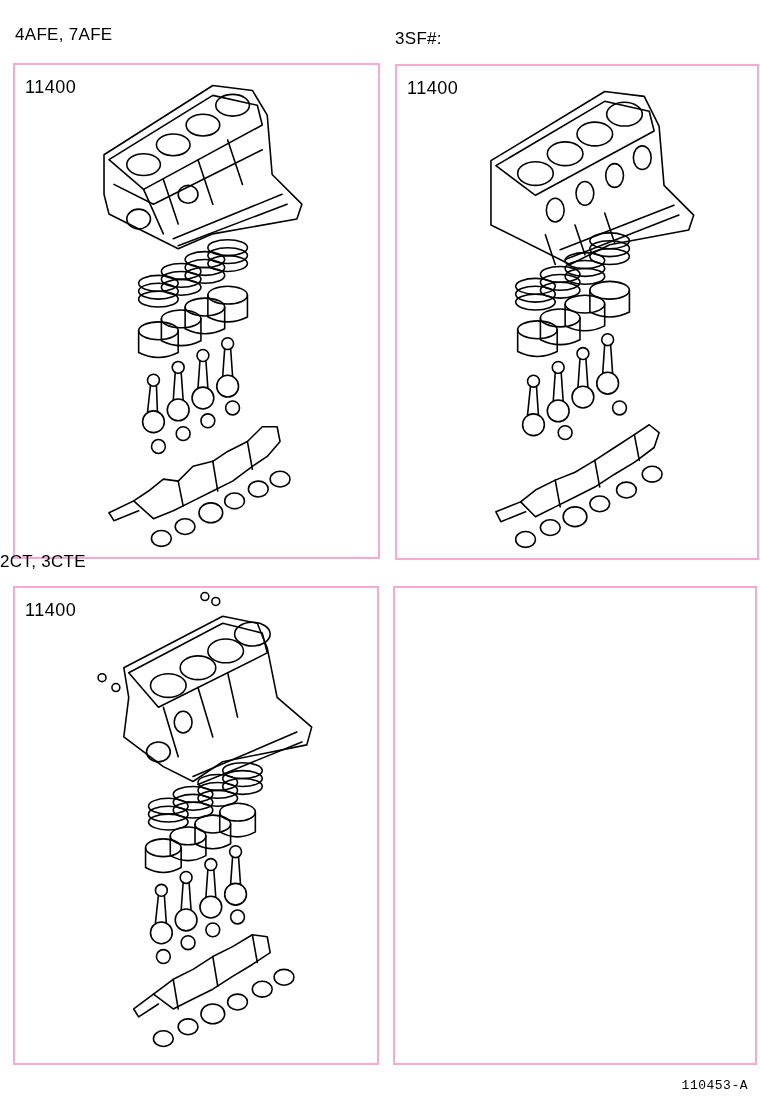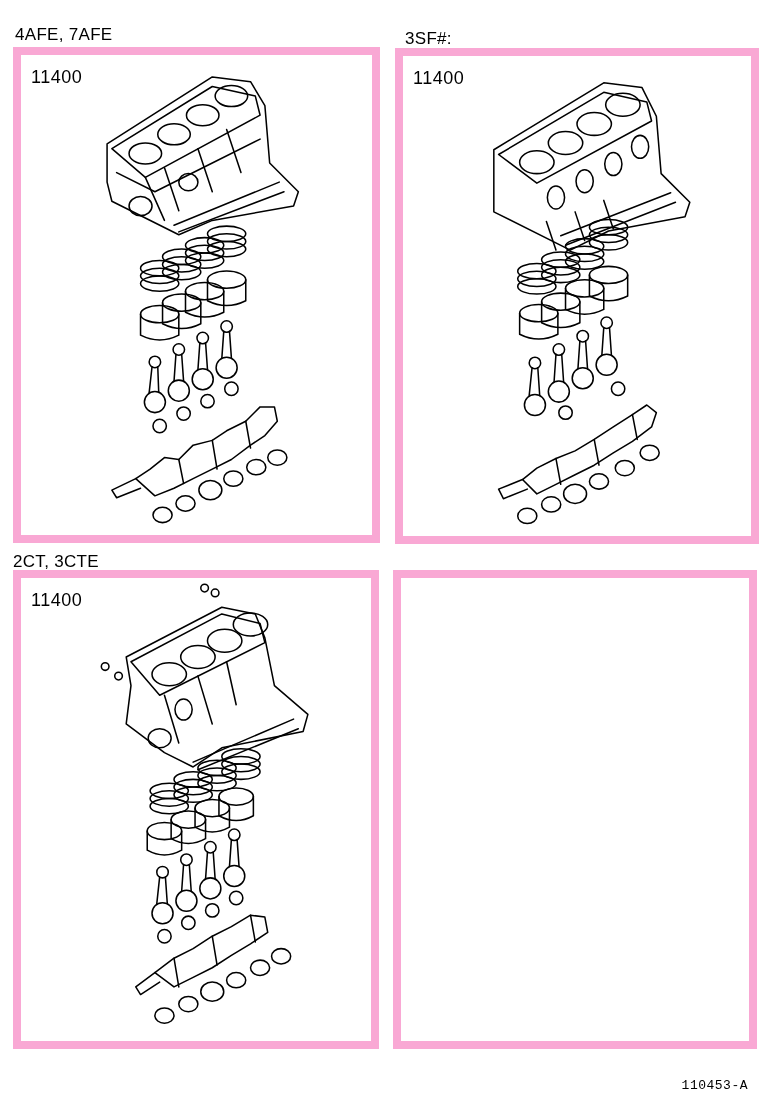--- a/index.html
+++ b/index.html
@@ -1,19 +1,19 @@
 <!DOCTYPE html>
 <html><head>
 <meta charset="utf-8">
 <style>
   html, body { margin: 0; padding: 0; background: #ffffff; }
   body { width: 760px; height: 1112px; position: relative; overflow: hidden;
          font-family: "Liberation Sans", "DejaVu Sans", sans-serif; color: #000; }
   .caption { position: absolute; font-size: 17px; letter-spacing: 0.3px; line-height: 1; }
-  .panel { position: absolute; border: 8px solid #f9a8d4; box-sizing: border-box; background: #fff; }
+  .panel { position: absolute; border: 2px solid #f9a8d4; box-sizing: border-box; background: #fff; margin-top: 16px; }
   .partno { position: absolute; left: 10px; top: 12px; font-size: 18px; letter-spacing: 0.5px; }
   .art { position: absolute; left: 0; top: 0; width: 100%; height: 100%; }
   .art svg { width: 100%; height: 100%; display: block; }
   .art svg * { fill: none; stroke: #000; stroke-width: 1.6; stroke-linejoin: round; stroke-linecap: round; }
   .fig-id { position: absolute; right: 12px; top: 1078px; font-family: "Liberation Mono", "DejaVu Sans Mono", monospace;
             font-size: 13px; letter-spacing: 0.5px; }
 </style>
 </head>
 <body>
 
@@ -96,21 +96,21 @@
           <ellipse cx="172" cy="466" rx="10" ry="8"></ellipse>
         <ellipse cx="198" cy="452" rx="12" ry="10"></ellipse>
           <ellipse cx="222" cy="440" rx="10" ry="8"></ellipse>
         <ellipse cx="246" cy="428" rx="10" ry="8"></ellipse>
           <ellipse cx="268" cy="418" rx="10" ry="8"></ellipse>
       </g>
     </svg>
   </div>
 </div>
 
-<div class="caption" style="left:405px; top:30px;">3SF#:</div>
+<div class="caption" style="left:395px; top:30px;">3SF#:</div>
 <div class="panel" style="left:395px; top:48px; width:364px; height:496px;">
   <div class="partno">11400</div>
   <div class="art">
     <svg viewBox="0 0 364 496">
       <g>
         <path d="M95 95 L210 25 L250 30 L265 60 L270 120 L300 150 L295 165 L215 180 L175 200 L95 160 Z"></path>
         <path d="M100 100 L210 35 L255 45 L260 65 L140 130 Z"></path>
         <ellipse cx="140" cy="108" rx="18" ry="12"></ellipse>
         <ellipse cx="170" cy="88" rx="18" ry="12"></ellipse>
         <ellipse cx="200" cy="68" rx="18" ry="12"></ellipse>
@@ -173,21 +173,21 @@
           <ellipse cx="155" cy="466" rx="10" ry="8"></ellipse>
         <ellipse cx="180" cy="455" rx="12" ry="10"></ellipse>
           <ellipse cx="205" cy="442" rx="10" ry="8"></ellipse>
         <ellipse cx="232" cy="428" rx="10" ry="8"></ellipse>
           <ellipse cx="258" cy="412" rx="10" ry="8"></ellipse>
       </g>
     </svg>
   </div>
 </div>
 
-<div class="caption" style="left:13px; top:553px;">2CT, 3CTE</div>
+<div class="caption" style="left:0; top:553px;">2CT, 3CTE</div>
 <div class="panel" style="left:13px; top:570px; width:366px; height:479px;">
   <div class="partno">11400</div>
   <div class="art">
     <svg viewBox="0 0 366 479">
       <g>
         <circle cx="192" cy="8" r="4"></circle>
           <circle cx="203" cy="13" r="4"></circle>
         <circle cx="88" cy="90" r="4"></circle>
           <circle cx="102" cy="100" r="4"></circle>
       </g>

